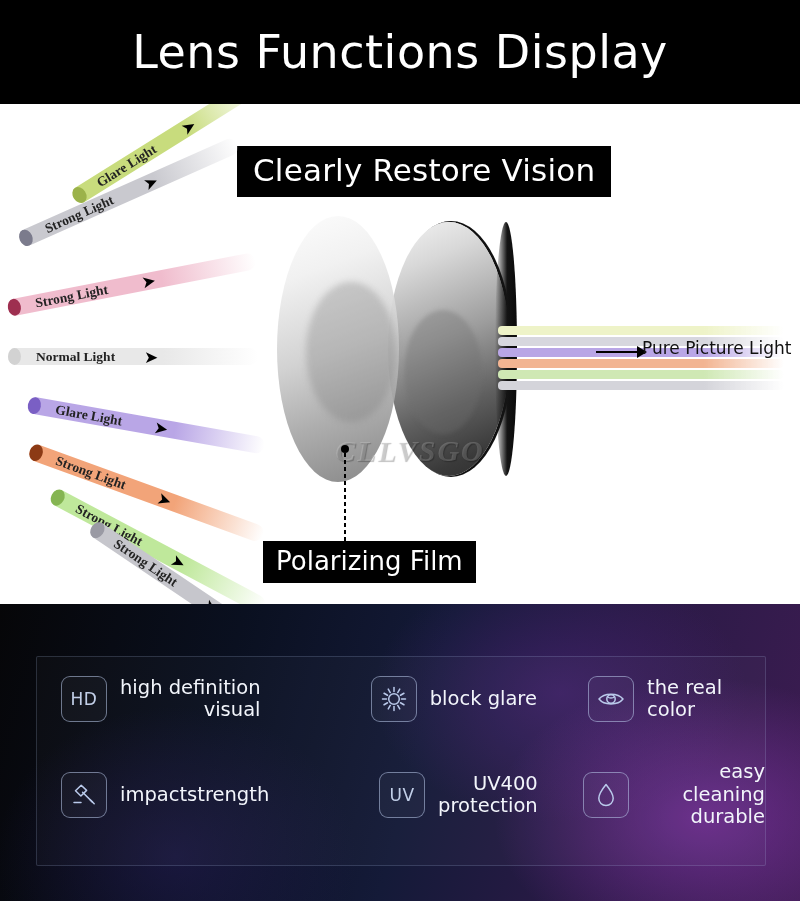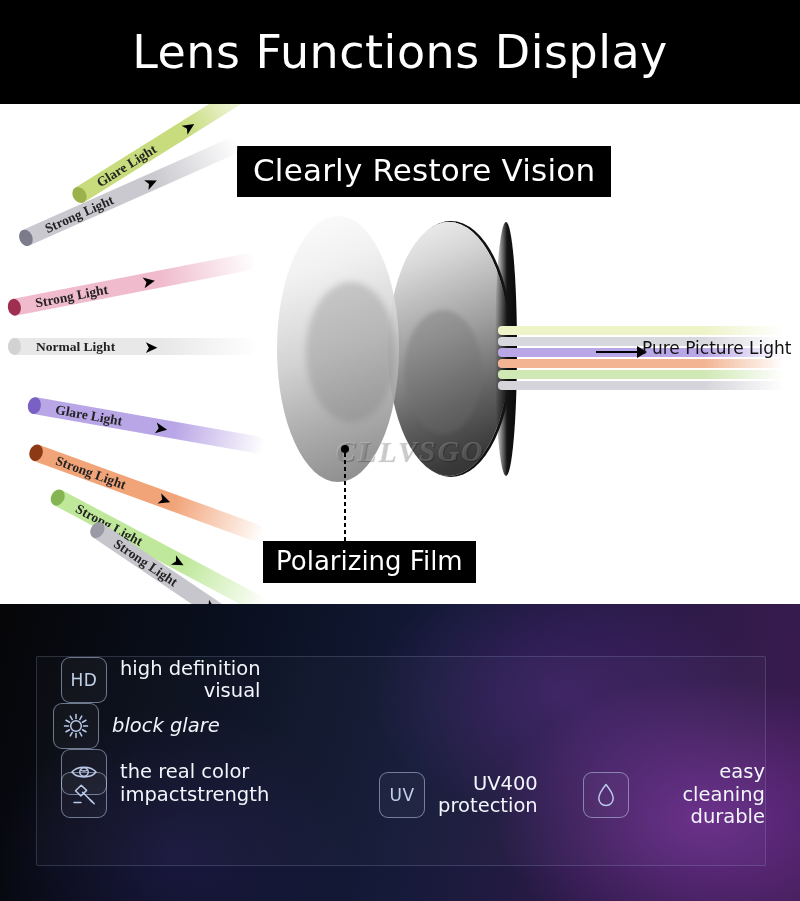--- a/index.html
+++ b/index.html
@@ -108,21 +108,21 @@
         <div class="ray" style="left: 20px; top: 128px; width: 238px; transform: rotate(-24deg); background: linear-gradient(90deg, rgb(201, 201, 207) 0%, rgb(201, 201, 207) 62%, rgba(255, 255, 255, 0.15) 100%);">
           <div class="cap" style="background: rgb(123, 123, 140);"></div>
           <div class="lbl">Strong Light</div>
           <div class="arw" style="left: 136px;">➤</div>
         </div>
         <div class="ray" style="left: 8px; top: 196px; width: 252px; transform: rotate(-11deg); background: linear-gradient(90deg, rgb(240, 188, 205) 0%, rgb(240, 188, 205) 62%, rgba(255, 255, 255, 0.15) 100%);">
           <div class="cap" style="background: rgb(158, 47, 80);"></div>
           <div class="lbl">Strong Light</div>
           <div class="arw" style="left: 136px;">➤</div>
         </div>
-        <div class="ray" style="left: 8px; top: 234px; width: 250px; transform: rotate(0deg); background: linear-gradient(90deg, rgb(232, 232, 232) 0%, rgb(232, 232, 232) 62%, rgba(255, 255, 255, 0.15) 100%);">
+        <div class="ray" style="left: 8px; top: 244px; width: 250px; transform: rotate(0deg); background: linear-gradient(90deg, rgb(232, 232, 232) 0%, rgb(232, 232, 232) 62%, rgba(255, 255, 255, 0.15) 100%);">
           <div class="cap" style="background: rgb(210, 210, 210);"></div>
           <div class="lbl">Normal Light</div>
           <div class="arw" style="left: 136px;">➤</div>
         </div>
         <div class="ray" style="left: 28px; top: 292px; width: 240px; transform: rotate(10deg); background: linear-gradient(90deg, rgb(185, 166, 230) 0%, rgb(185, 166, 230) 62%, rgba(255, 255, 255, 0.15) 100%);">
           <div class="cap" style="background: rgb(122, 95, 196);"></div>
           <div class="lbl">Glare Light</div>
           <div class="arw" style="left: 128px;">➤</div>
         </div>
         <div class="ray" style="left: 30px; top: 338px; width: 248px; transform: rotate(20deg); background: linear-gradient(90deg, rgb(242, 164, 121) 0%, rgb(242, 164, 121) 62%, rgba(255, 255, 255, 0.15) 100%);">
@@ -163,31 +163,31 @@
 
     <div class="film-dot"></div>
     <div class="film-line"></div>
     <div class="film-label">
       <span>Polarizing Film</span>
     </div>
   </div>
 
   <div class="footer">
     <div class="fpanel">
-      <div class="frow" id="frow0" style="top:0;flex-direction:column;">
+      <div class="frow" id="frow0" style="top:0;">
           <div class="fcell" style="width: 322px; padding-left: 24px;">
             <div class="ficon">
               <span class="txt">HD</span>
             </div>
             <div class="flabel ctr">
               <div>high definition</div>
               <div>visual</div>
             </div>
           </div>
-          <div class="fcell" style="width: 212px; padding-left: 16px; font-style: italic;">
+          <div class="fcell" style="width: 212px; padding-left: 16px;">
             <div class="ficon">
               <svg class="ic" width="28" height="28" viewBox="0 0 28 28">
                 <circle cx="14" cy="14" r="5.3" stroke="#bacaeb" stroke-width="1.5" fill="none" stroke-linecap="round" stroke-linejoin="round"></circle>
                 <line x1="21.5" y1="14" x2="25.5" y2="14" stroke="#bacaeb" stroke-width="1.5" fill="none" stroke-linecap="round" stroke-linejoin="round"></line>
                 <line x1="20.49519052838329" y1="17.75" x2="23.959292143521047" y2="19.75" stroke="#bacaeb" stroke-width="1.5" fill="none" stroke-linecap="round" stroke-linejoin="round"></line>
                 <line x1="17.75" y1="20.49519052838329" x2="19.75" y2="23.959292143521044" stroke="#bacaeb" stroke-width="1.5" fill="none" stroke-linecap="round" stroke-linejoin="round"></line>
                 <line x1="14" y1="21.5" x2="14" y2="25.5" stroke="#bacaeb" stroke-width="1.5" fill="none" stroke-linecap="round" stroke-linejoin="round"></line>
                 <line x1="10.250000000000002" y1="20.49519052838329" x2="8.250000000000004" y2="23.959292143521047" stroke="#bacaeb" stroke-width="1.5" fill="none" stroke-linecap="round" stroke-linejoin="round"></line>
                 <line x1="7.50480947161671" y1="17.75" x2="4.040707856478955" y2="19.75" stroke="#bacaeb" stroke-width="1.5" fill="none" stroke-linecap="round" stroke-linejoin="round"></line>
                 <line x1="6.5" y1="14.000000000000002" x2="2.5" y2="14.000000000000002" stroke="#bacaeb" stroke-width="1.5" fill="none" stroke-linecap="round" stroke-linejoin="round"></line>

